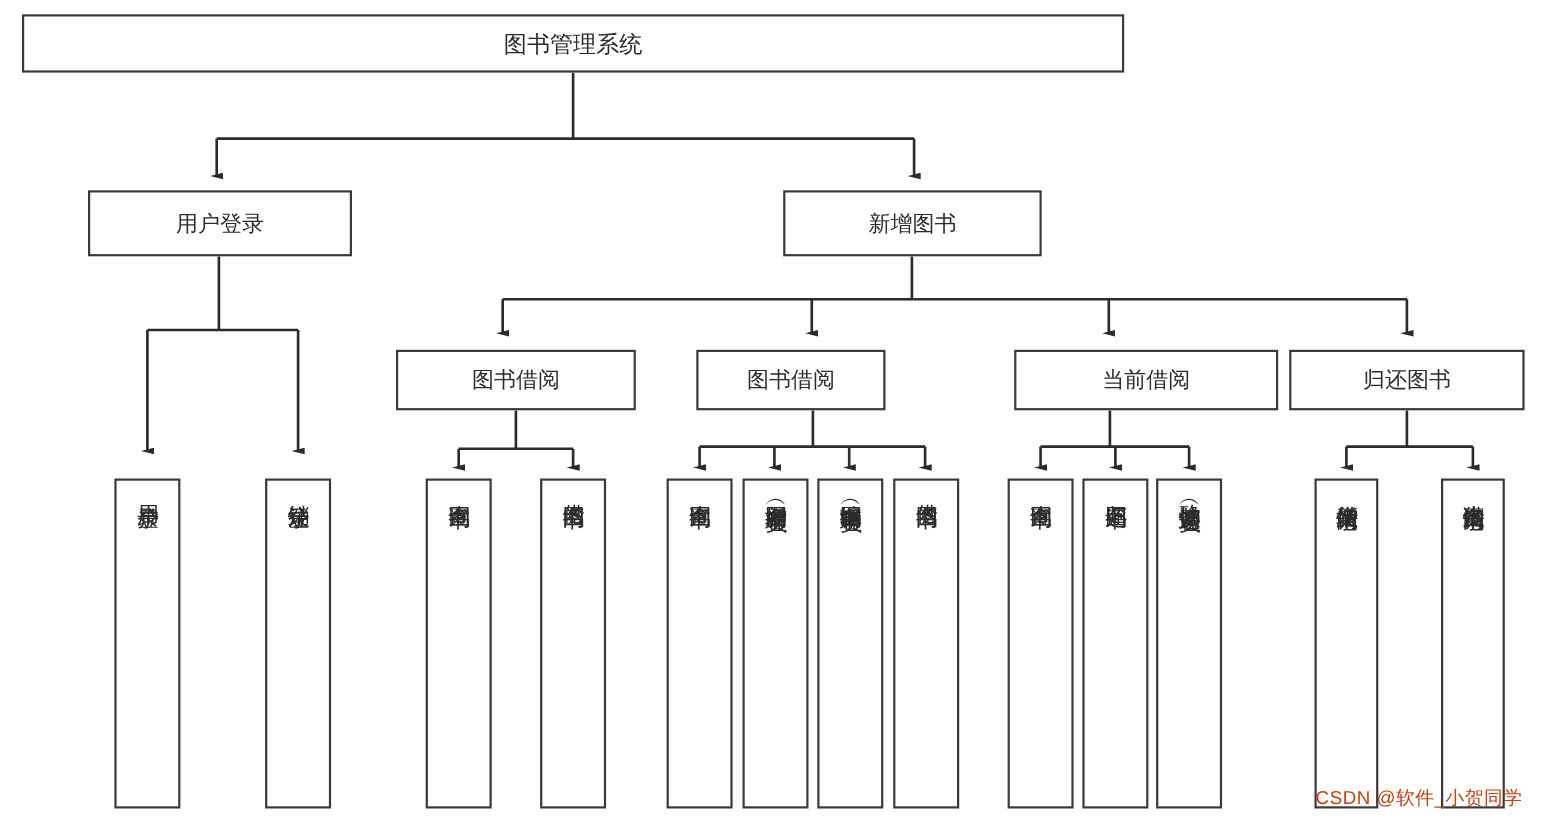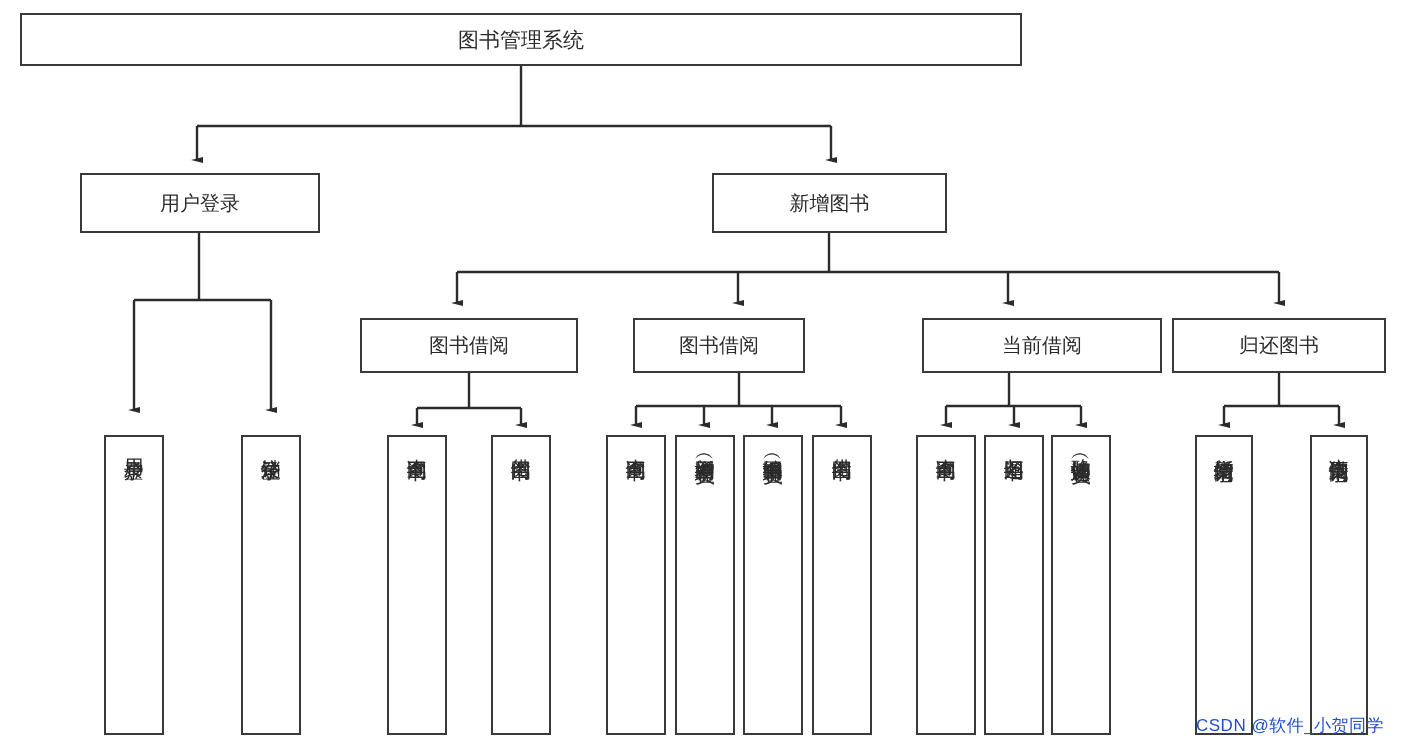--- a/index.html
+++ b/index.html
@@ -58,21 +58,21 @@
     letter-spacing: 1px;
     color: #2b2b2b;
     white-space: nowrap;
     text-align: left;
   }
   .watermark {
     position: absolute;
     left: 1196px;
     top: 714px;
     font-size: 17px;
-    color: #1d4ed8;
+    color: #c2410c;
     white-space: nowrap;
     letter-spacing: 0.5px;
   }
 </style>
 </head>
 <body>
 
 <div id="canvas">
 
   <svg class="connectors" viewBox="0 0 1405 747" xmlns="http://www.w3.org/2000/svg">

